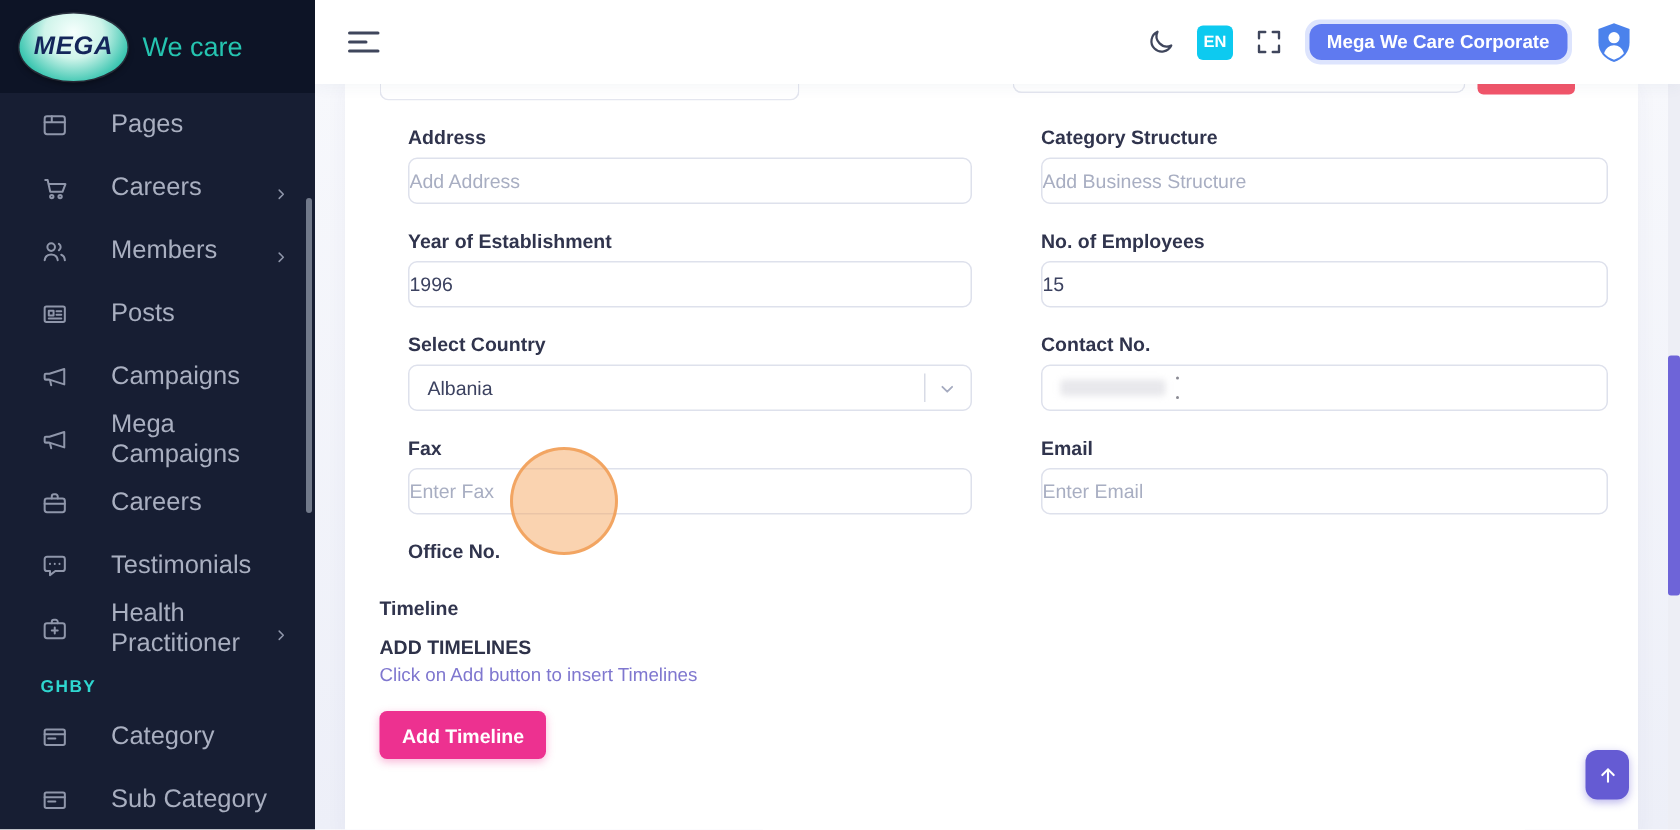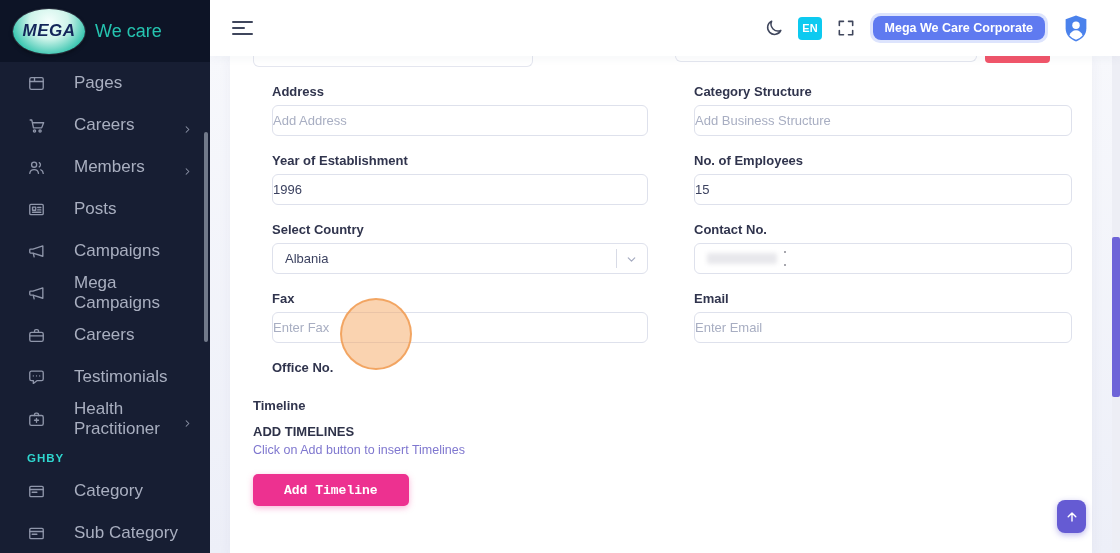--- a/index.html
+++ b/index.html
@@ -70,23 +70,23 @@
   .redact-wrap { position:relative; }
   .redact { position:absolute; left:13px; top:10px; width:70px; height:11px; background:#e8e8ec;
     border-radius:2px; filter:blur(2px); }
   .redact-dots { position:absolute; left:90px; top:8px; width:2px; height:15px; }
   .redact-dots::before, .redact-dots::after { content:""; position:absolute; left:0; width:2px; height:2px; background:#8a8a93; border-radius:50%; }
   .redact-dots::before { top:0; } .redact-dots::after { bottom:0; }
 
   .timeline-label { font-size:13px; font-weight:600; color:#30344d; height:15px; line-height:15px; margin-bottom:11px; }
   .timeline-heading { font-size:13px; font-weight:700; color:#2e3249; height:15px; line-height:15px; margin-bottom:4px; }
   .timeline-helper { font-size:12.5px; color:#7f77cf; height:15px; line-height:15px; margin-bottom:16px; }
-  .add-timeline { display:inline-flex; align-items:center; height:32px; padding:0 31px; background:#ed3190;
+  .add-timeline { display:inline-flex; align-items:center; height:32px; padding:0 15px; background:#ed3190;
     color:#fff; font-size:13px; font-weight:600; border:none; border-radius:5px; cursor:pointer;
-    font-family:Liberation Mono, monospace; box-shadow:0 2px 6px rgba(237,49,144,.35); }
+    font-family:Liberation Sans, sans-serif; box-shadow:0 2px 6px rgba(237,49,144,.35); }
 
   .cursor-highlight { position:absolute; left:130px; top:242px; width:72px; height:72px; border-radius:50%;
     background:rgba(246,167,98,.5); border:2px solid rgba(240,146,66,.7); z-index:40; pointer-events:none; }
 
   .scroll-top { position:absolute; left:847px; top:444px; width:29px; height:33px; background:#655bd3;
     border:none; border-radius:8px; color:#fff; cursor:pointer; z-index:45;
     display:flex; align-items:center; justify-content:center; box-shadow:0 2px 6px rgba(101,91,211,.45); }
   .scroll-top svg { width:14px; height:14px; }
 
   .page-scrollbar { position:absolute; right:0; top:0; bottom:0; width:8px; background:#edeef5; z-index:50; }

